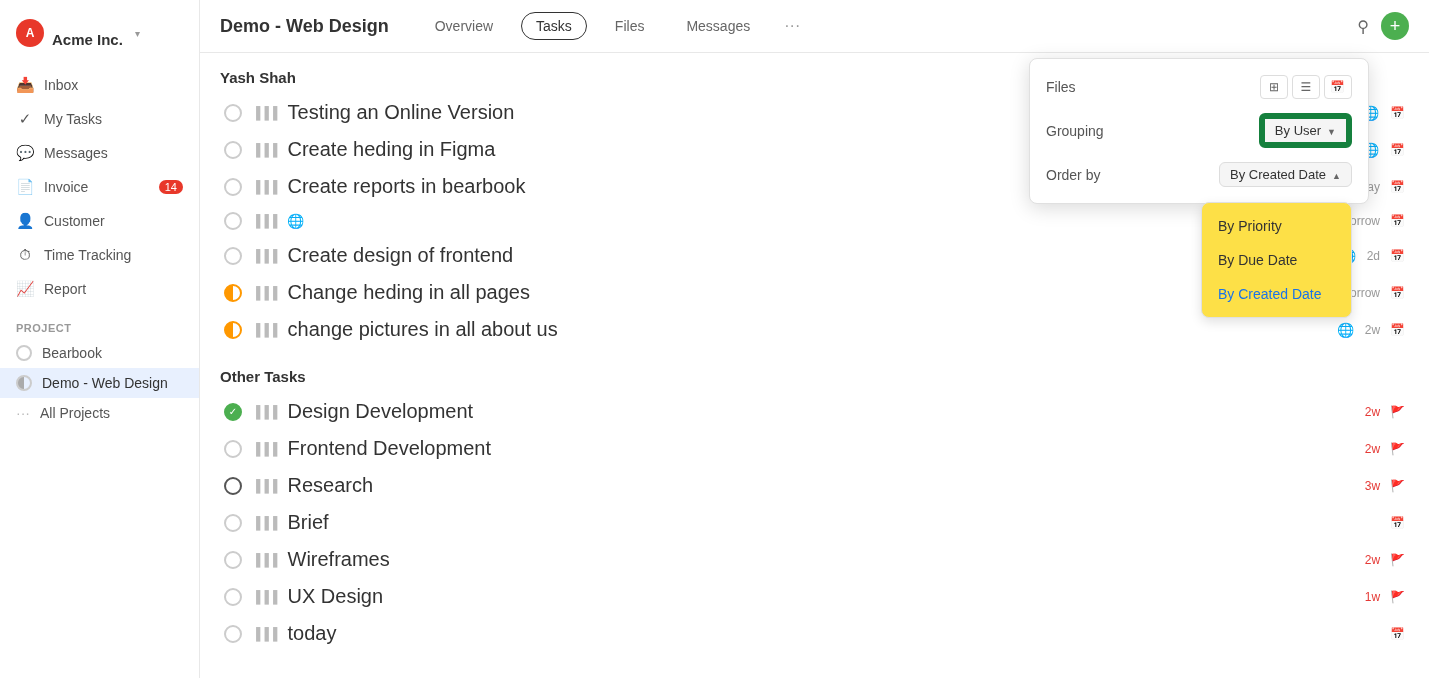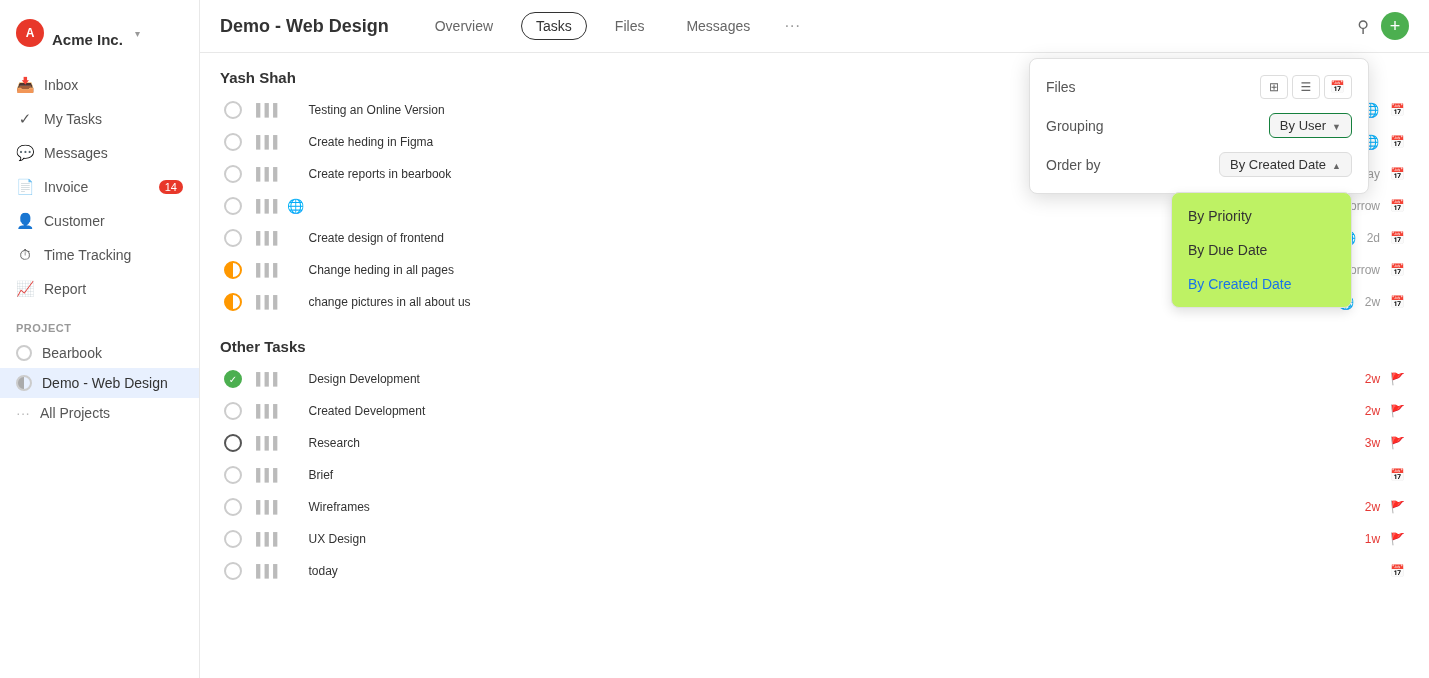--- a/index.html
+++ b/index.html
@@ -40,41 +40,41 @@
 
     
     .task-list { flex: 1; overflow-y: auto; padding: 16px 20px; }
     .section-title { font-size: 15px; font-weight: 600; margin-bottom: 8px; color: #333; }
     .task-item { display: flex; align-items: center; gap: 10px; padding: 7px 4px; cursor: pointer; border-radius: 4px; }
     .task-checkbox { width: 18px; height: 18px; border-radius: 50%; border: 2px solid #ccc; flex-shrink: 0; display: flex; align-items: center; justify-content: center; }
     .task-checkbox.complete { border-color: #4caf50; background: #4caf50; }
     .task-checkbox.half { border-color: #ff9800; position: relative; overflow: hidden; }
     .task-checkbox.half::after { content: ''; position: absolute; top: 0; left: 0; width: 50%; height: 100%; background: #ff9800; }
     .task-bars { font-size: 12px; color: #bbb; }
-    .task-name { flex: 1; font-size: 12px; color: #333; margin-left: 21px; }
+    .task-name { flex: 1; font-size: 20px; color: #333; }
     .task-globe { font-size: 14px; }
     .task-due { font-size: 12px; color: #999; margin-left: auto; }
     .task-due.overdue { color: #e53935; }
     .task-flag { font-size: 12px; color: #e53935; }
     .task-cal { font-size: 12px; color: #bbb; }
 
     .section-gap { height: 20px; }
 
     
     .popup-panel { position: absolute; top: 58px; right: 60px; width: 340px; background: #fff; border: 1px solid #e0e0e0; border-radius: 8px; box-shadow: 0 4px 20px rgba(0,0,0,0.15); z-index: 100; padding: 16px; }
     .popup-row { display: flex; align-items: center; justify-content: space-between; margin-bottom: 14px; }
     .popup-label { font-size: 14px; color: #555; font-weight: 500; }
     .popup-view-btns { display: flex; gap: 4px; }
     .view-btn { width: 28px; height: 24px; border: 1px solid #ddd; border-radius: 4px; cursor: pointer; display: flex; align-items: center; justify-content: center; font-size: 12px; color: #666; background: #fff; }
-    .grouping-select { display: flex; align-items: center; gap: 6px; background: #f5f5f5; border: 1px solid #15803d; border-radius: 6px; padding: 4px 10px; cursor: pointer; font-size: 13px; color: #333; }
+    .grouping-select { display: flex; align-items: center; gap: 6px; background: #f5f5f5; border: 6px solid #15803d; border-radius: 6px; padding: 4px 10px; cursor: pointer; font-size: 13px; color: #333; }
     .order-row { display: flex; align-items: center; justify-content: space-between; position: relative; }
     .order-select { display: flex; align-items: center; gap: 6px; background: #f5f5f5; border: 1px solid #ddd; border-radius: 6px; padding: 4px 10px; cursor: pointer; font-size: 13px; color: #333; }
 
     
-    .dropdown-menu { position: absolute; top: 40px; right: 0; width: 181px; background: #bef264; border: 1px solid #e0e0e0; border-radius: 8px; box-shadow: 0 4px 12px rgba(0,0,0,0.12); z-index: 200; padding: 6px 0; }
+    .dropdown-menu { position: absolute; top: 40px; right: 0; width: 151px; background: #fde047; border: 1px solid #e0e0e0; border-radius: 8px; box-shadow: 0 4px 12px rgba(0,0,0,0.12); z-index: 200; padding: 6px 0; }
     .dropdown-item { padding: 9px 16px; font-size: 14px; color: #333; cursor: pointer; }
     .dropdown-item.selected { color: #1a73e8; }
 
     .chevron-up::after { content: '▲'; font-size: 9px; color: #666; }
     .chevron-down::after { content: '▼'; font-size: 9px; color: #666; }
   </style>
 </head>
 <body>
 
 <div class="sidebar">
@@ -212,21 +212,21 @@
     <div class="task-item">
       <div class="task-checkbox complete" style="border-color:#4caf50;background:#4caf50;display:flex;align-items:center;justify-content:center;color:white;font-size:10px;">✓</div>
       <span class="task-bars">▐▐▐</span>
       <span class="task-name">Design Development</span>
       <span class="task-due overdue">2w</span>
       <span class="task-flag">🚩</span>
     </div>
     <div class="task-item">
       <div class="task-checkbox"></div>
       <span class="task-bars">▐▐▐</span>
-      <span class="task-name">Created Development</span>
+      <span class="task-name">Frontend Development</span>
       <span class="task-due overdue">2w</span>
       <span class="task-flag">🚩</span>
     </div>
     <div class="task-item">
       <div class="task-checkbox" style="border-color:#555;border-width:2px;"></div>
       <span class="task-bars">▐▐▐</span>
       <span class="task-name">Research</span>
       <span class="task-due overdue">3w</span>
       <span class="task-flag">🚩</span>
     </div>

